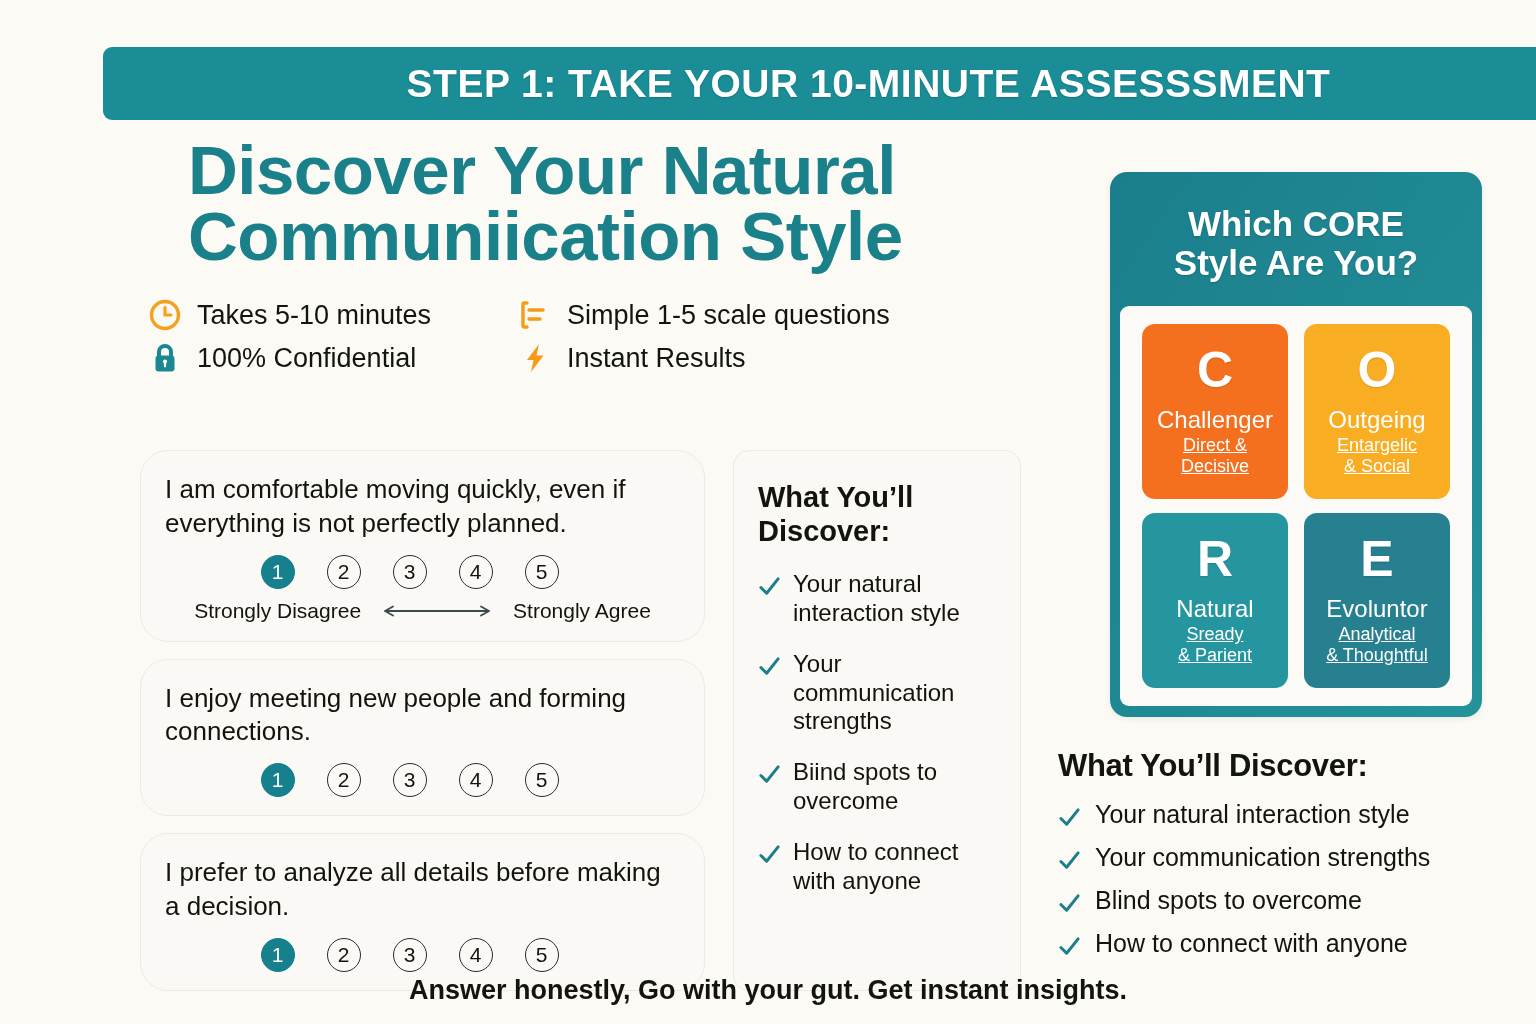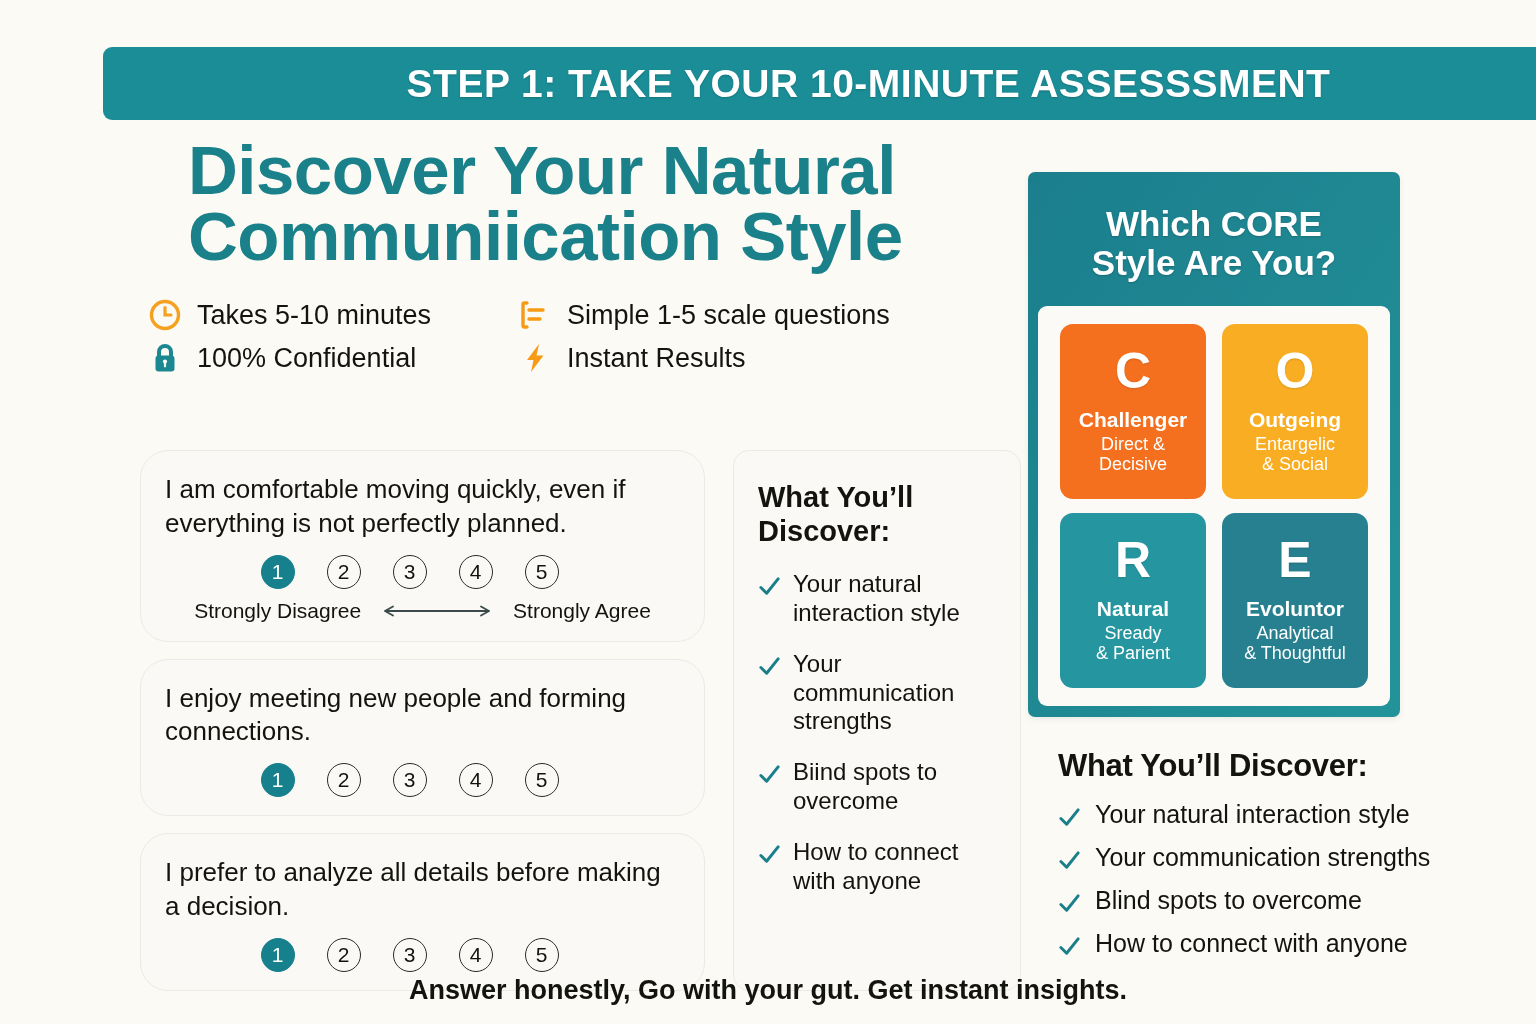--- a/index.html
+++ b/index.html
@@ -139,26 +139,26 @@
     color: #14140f;
   }
   .dc-list { margin-top: 22px; display: flex; flex-direction: column; gap: 22px; }
   .dc-item { display: flex; gap: 12px; }
   .dc-item-label { font-size: 24px; line-height: 1.2; color: #14140f; }
   .check { width: 23px; height: 23px; flex: 0 0 23px; margin-top: 5px; display: block; }
 
   
   .core-card {
     position: absolute;
-    left: 1028px;
+    left: 1110px;
     top: 172px;
     width: 372px;
     height: 545px;
     background: linear-gradient(125deg, #1b7e8c 0%, #23939a 100%);
-    border-radius: 7px;
+    border-radius: 17px;
     padding: 10px 10px 11px 10px;
     box-shadow: 0 2px 6px rgba(0,0,0,0.07);
   }
   .core-title {
     color: #ffffff;
     font-size: 35px;
     font-weight: bold;
     text-align: center;
     line-height: 1.12;
     padding: 22px 10px 24px 10px;
@@ -183,22 +183,22 @@
     padding: 8px 4px 10px 4px;
     color: #ffffff;
   }
   .core-letter {
     font-size: 50px;
     font-weight: bold;
     line-height: 1;
     margin-bottom: 12px;
     text-shadow: 0 1px 2px rgba(0,0,0,0.13);
   }
-  .core-name { font-size: 21px; font-weight: bold; line-height: 1.1; }
-  .core-desc { font-size: 18px; line-height: 1.16; text-align: center; margin-top: 2px; }
+  .core-name { font-size: 24px; font-weight: normal; line-height: 1.1; }
+  .core-desc { font-size: 18px; line-height: 1.16; text-align: center; margin-top: 2px; text-decoration: underline; }
 
   
   .right-list {
     position: absolute;
     left: 1058px;
     top: 748px;
     width: 430px;
   }
   .right-list-title {
     font-size: 31px;

